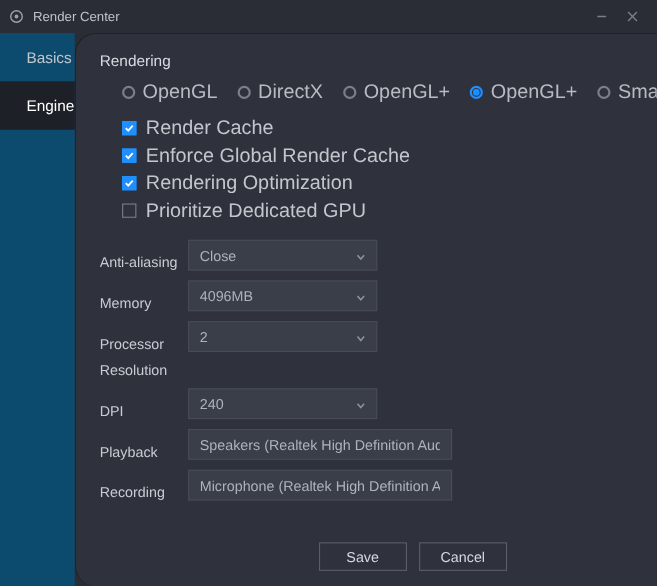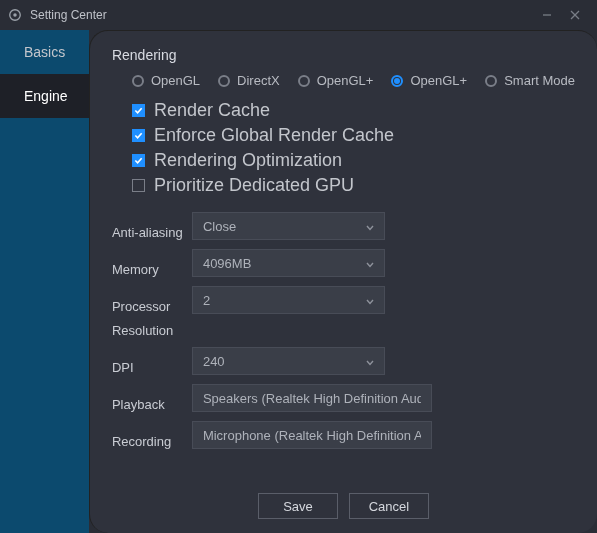--- a/index.html
+++ b/index.html
@@ -12,53 +12,53 @@
 
 .content { display: flex; height: calc(100% - 30px); }
 .sidebar { width: 96px; background: #0c4a6e; }
 .sidebar-item { padding: 14px 0 14px 24px; font-size: 14px; color: #c3c6cc; cursor: pointer; }
 .sidebar-item.active { background: #1e2027; color: #fff; }
 
 .main { flex: 1; background: #2f323c; padding: 16px 22px 14px 22px; display: flex; flex-direction: column; position: relative; border-left: 1px solid #222; border-top: 1px solid #222; border-radius: 19px; }
 .section-title { font-size: 14px; color: #d8dbe2; margin-bottom: 10px; }
 
 .radio-row { display: flex; gap: 18px; margin-left: 20px; margin-bottom: 10px; }
-.radio { display: flex; align-items: center; gap: 7px; cursor: pointer; font-size: 13px; color: #b8bbc2; white-space: nowrap; }
+.radio { display: flex; align-items: center; gap: 7px; cursor: pointer; font-size: 18px; color: #b8bbc2; white-space: nowrap; }
 .radio-circle { width: 12px; height: 12px; border-radius: 50%; border: 2px solid #7a7e88; display: inline-block; position: relative; }
 .radio.selected .radio-circle { border-color: #1f8fff; }
 .radio.selected .radio-circle::after { content: ""; width: 6px; height: 6px; background: #1f8fff; border-radius: 50%; position: absolute; top: 1px; left: 1px; }
 
 .check-col { margin-left: 20px; margin-bottom: 14px; }
 .check { display: flex; align-items: center; gap: 9px; cursor: pointer; font-size: 18px; color: #c3c6cc; padding: 2px 0; }
 .checkbox { width: 13px; height: 13px; border: 1px solid #7a7e88; display: inline-flex; align-items: center; justify-content: center; background: #2f323c; }
 .check.checked .checkbox { background: #1f8fff; border-color: #1f8fff; }
 .check.checked .checkbox svg { display: block; }
 .checkbox svg { display: none; }
 
 .form-row { display: flex; align-items: flex-end; margin-bottom: 9px; }
 .form-label { width: 80px; font-size: 13px; color: #c9ccd3; overflow: hidden; white-space: nowrap; }
 
-.select { display: flex; align-items: center; justify-content: space-between; background: #3a3e48; border: 1px solid #484c57; height: 28px; width: 193px; padding: 0 10px; color: #aeb2ba; cursor: pointer; font-size: 13px; }
+.select { display: flex; align-items: center; justify-content: space-between; background: #3a3e48; border: 1px solid #484c57; height: 28px; width: 172px; padding: 0 10px; color: #aeb2ba; cursor: pointer; font-size: 13px; }
 .select .caret svg { stroke: #8e929b; }
 .select.wide { width: 240px; }
 
 .footer { margin-top: auto; display: flex; justify-content: center; gap: 11px; padding-top: 12px; }
 .btn { width: 80px; height: 26px; background: #2f323c; border: 1px solid #5a5e69; color: #d5d8de; font-size: 13px; display: flex; align-items: center; justify-content: center; cursor: pointer; }
 </style>
 </head>
 <body>
 
 <div class="titlebar">
   <span class="logo-icon">
     <svg viewBox="0 0 16 16" width="14" height="14">
         <circle cx="8" cy="8" r="6" fill="none" stroke="#9aa0a8" stroke-width="1.5"></circle>
         <circle cx="8" cy="8" r="2" fill="#9aa0a8"></circle>
       </svg>
   </span>
-  <span class="title">Setting Center</span>
+  <span class="title">Render Center</span>
   <span class="win-btn">
     <svg width="10" height="10" viewBox="0 0 10 10">
         <line x1="1" y1="5" x2="9" y2="5" stroke-width="1.3"></line>
       </svg>
   </span>
   <span class="win-btn">
     <svg width="10" height="10" viewBox="0 0 10 10">
         <line x1="1" y1="1" x2="9" y2="9" stroke-width="1.3"></line>
         <line x1="9" y1="1" x2="1" y2="9" stroke-width="1.3"></line>
       </svg>

